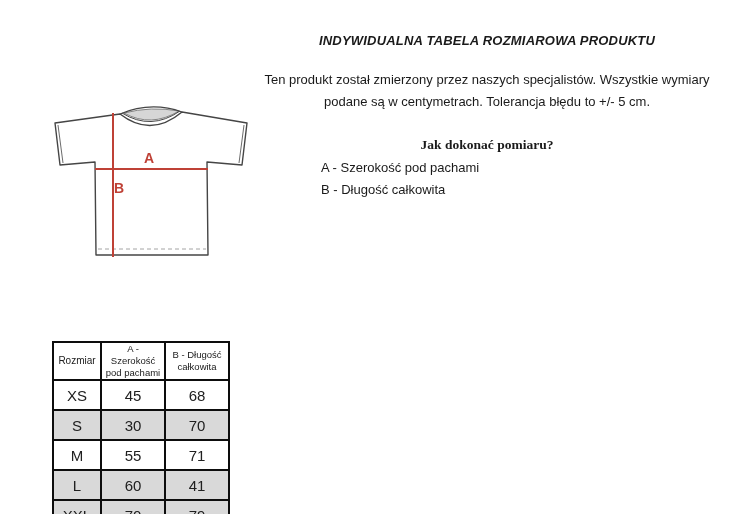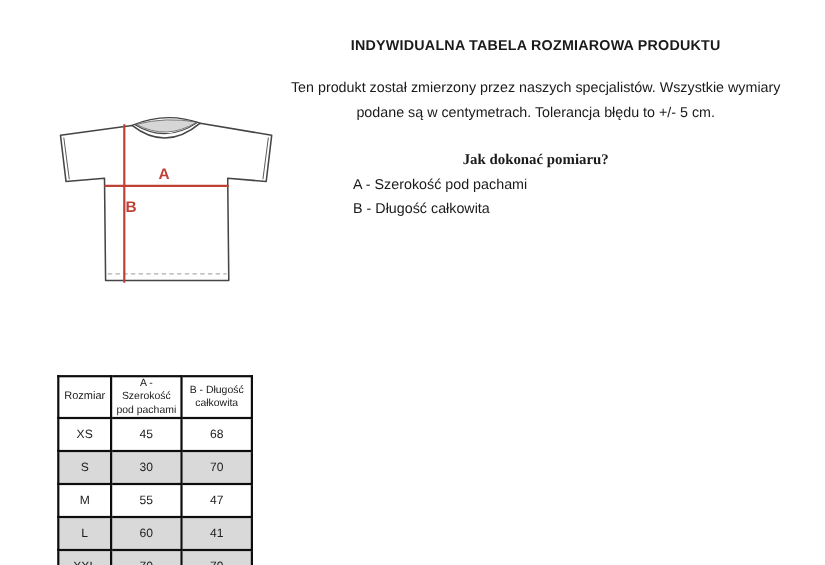--- a/index.html
+++ b/index.html
@@ -11,21 +11,21 @@
     height: 514px;
     position: relative;
     overflow: hidden;
   }
   .page { position: absolute; inset: 0; background: #fff; }
 
   
   .intro { position: absolute; left: 262px; top: 0; width: 450px; text-align: center; }
   .doc-title {
     position: absolute; top: 33px; left: 0; width: 100%;
-    font-size: 13px; font-weight: bold; letter-spacing: 0.2px;
+    font-size: 13px; font-weight: bold; letter-spacing: 0.2px; font-style: italic;
   }
   .doc-desc {
     position: absolute; top: 69px; left: 0; width: 100%;
     font-size: 13px; line-height: 22px; text-align: center;
   }
   .guide-heading {
     position: absolute; top: 137px; left: 0; width: 100%;
     font-size: 13.5px; font-weight: bold; font-family: Liberation Serif, serif;
   }
   .guide-list {
@@ -57,21 +57,21 @@
     color: #202020;
     overflow: hidden;
   }
   table.size-table th {
     width: 64px; height: 37px;
     font-size: 9.5px; font-weight: 400; line-height: 12px;
     padding: 0 3px;
   }
   table.size-table th.col-size { width: 48px; font-size: 10px; }
   table.size-table td {
-    height: 30px; font-size: 11px; font-weight: 400;
+    height: 30px; font-size: 15px; font-weight: 400;
   }
   table.size-table tr.zebra td { background: #d9d9d9; }
 </style>
 </head>
 <body>
 
 <div class="page">
 
   <div class="intro">
     <div class="doc-title">INDYWIDUALNA TABELA ROZMIAROWA PRODUKTU</div>
@@ -125,21 +125,21 @@
           <td>68</td>
         </tr>
         <tr class="zebra">
           <td>S</td>
           <td>30</td>
           <td>70</td>
         </tr>
         <tr>
           <td>M</td>
           <td>55</td>
-          <td>47</td>
+          <td>71</td>
         </tr>
         <tr class="zebra">
           <td>L</td>
           <td>60</td>
           <td>41</td>
         </tr>
         <tr class="zebra">
           <td>XXL</td>
           <td>70</td>
           <td>79</td>

